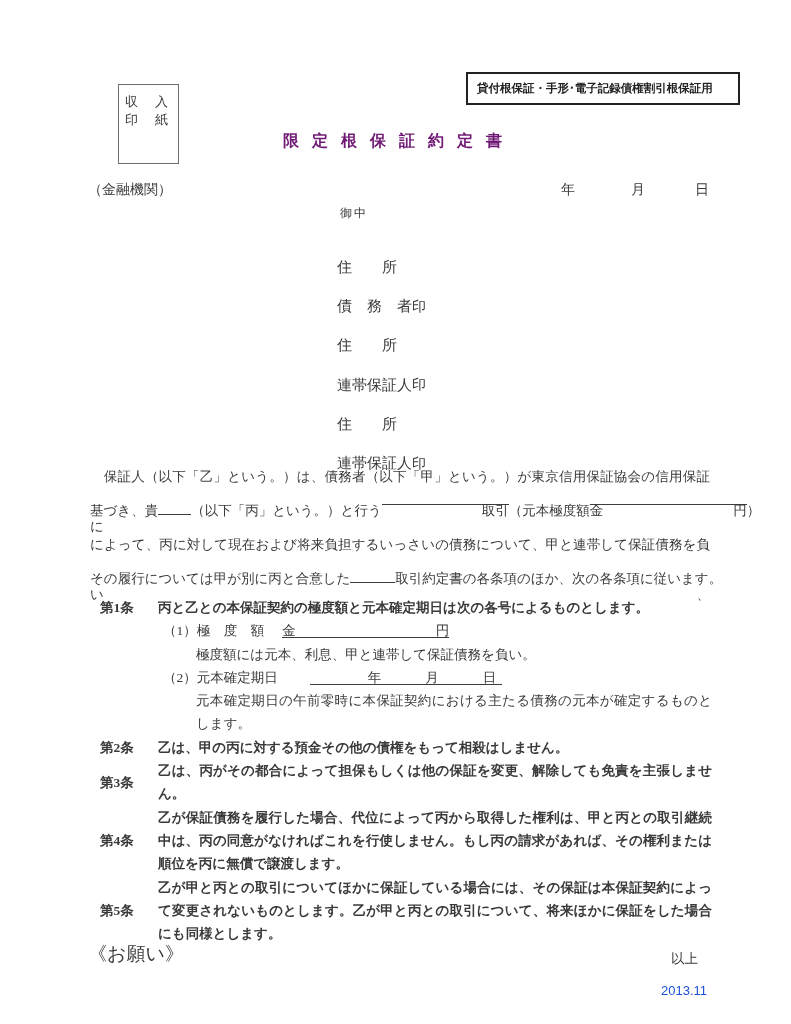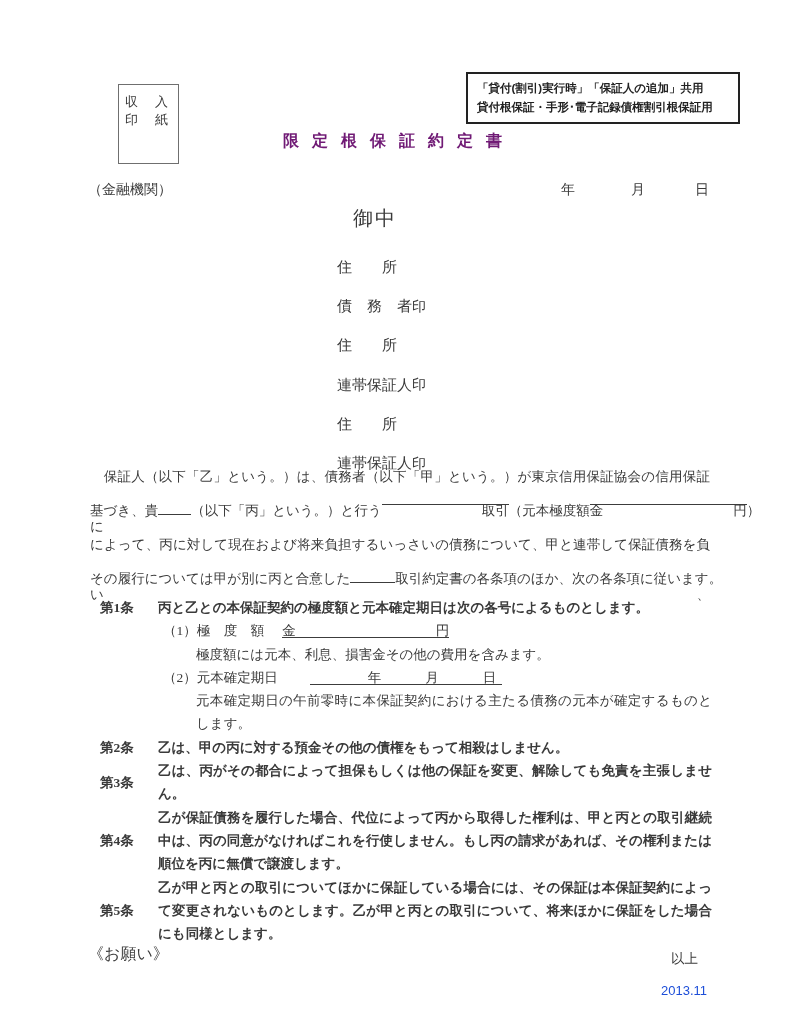--- a/index.html
+++ b/index.html
@@ -30,21 +30,21 @@
   }
   .doc-title{
     position:absolute;left:283px;top:131px;
     font-size:16px;font-weight:bold;letter-spacing:13px;color:#701a75;
     white-space:nowrap;
   }
   .fin-label{position:absolute;left:88px;top:181px;font-size:14px;}
   .date-y{position:absolute;left:561px;top:181px;font-size:14px;}
   .date-m{position:absolute;left:631px;top:181px;font-size:14px;}
   .date-d{position:absolute;left:695px;top:181px;font-size:14px;}
-  .onchu{position:absolute;left:353px;top:205px;font-size:20px;letter-spacing:2px;}
+  .onchu{position:absolute;left:340px;top:205px;font-size:12px;letter-spacing:2px;}
   
   .parties{
     position:absolute;left:337px;top:248px;width:363px;
     display:flex;flex-direction:column;
   }
   .party-row{
     height:39.2px;display:flex;justify-content:flex-start;align-items:center;
     font-size:15px;
   }
   .party-label{white-space:pre;}
@@ -59,41 +59,40 @@
   .gap{display:inline-block;height:1px;}
   
   .articles{position:absolute;left:100px;top:596px;width:612px;font-size:13.5px;line-height:23.3px;}
   .article{display:flex;align-items:center;font-weight:bold;}
   .art-num{width:44px;flex:0 0 44px;margin-right:14px;white-space:nowrap;}
   .art-body{flex:1;text-align:justify;}
   .subitem{margin-left:63px;white-space:nowrap;}
   .subnote{margin-left:96px;text-align:justify;}
   .closing{text-align:right;padding-right:14px;margin-top:2px;}
   
-  .request{position:absolute;left:88px;top:941px;width:627px;font-size:16px;line-height:26px;display:flex;}
+  .request{position:absolute;left:88px;top:941px;width:627px;font-size:19px;line-height:26px;display:flex;}
   .req-label{flex:0 0 64px;white-space:nowrap;}
   .req-body{flex:1;text-align:justify;}
   .version{
     position:absolute;right:84px;top:983px;
     font-family:"Liberation Sans","DejaVu Sans",sans-serif;
     font-size:13px;color:#1d4ed8;
   }
 </style>
 </head>
 <body>
 
 <div class="page">
 
   <div class="stamp-box">
     <span>収　入</span>
     <span>印　紙</span>
   </div>
 
   <div class="usage-box">
-    <div>「貸付(割引)実行時」「保証人の追加」共用</div>
     <div>貸付根保証・手形･電子記録債権割引根保証用</div>
   </div>
 
   <div class="doc-title">限定根保証約定書</div>
 
   <div class="fin-label">（金融機関）</div>
   <div class="date-y">年</div>
   <div class="date-m">月</div>
   <div class="date-d">日</div>
   <div class="onchu">御中</div>
@@ -138,21 +137,21 @@
 
   <div class="articles">
 
     <div class="article">
       <span class="art-num">第1条</span>
       <span class="art-body">丙と乙との本保証契約の極度額と元本確定期日は次の各号によるものとします。</span>
     </div>
     <div class="subitem">
       <span>（1）</span><span>極　度　額</span><span class="gap" style="width:18px"></span><span class="useg"><span>金</span><span class="gap" style="width:140px"></span><span>円</span></span>
     </div>
-    <div class="subnote">極度額には元本、利息、損害金その他の費用を含みます。</div>
+    <div class="subnote">極度額には元本、利息、甲と連帯して保証債務を負い。</div>
     <div class="subitem">
       <span>（2）</span><span>元本確定期日</span><span class="gap" style="width:32px"></span><span class="useg"><span class="gap" style="width:58px"></span><span>年</span><span class="gap" style="width:44px"></span><span>月</span><span class="gap" style="width:44px"></span><span>日</span><span class="gap" style="width:6px"></span></span>
     </div>
     <div class="subnote">元本確定期日の午前零時に本保証契約における主たる債務の元本が確定するものとします。</div>
 
     <div class="article">
       <span class="art-num">第2条</span>
       <span class="art-body">乙は、甲の丙に対する預金その他の債権をもって相殺はしません。</span>
     </div>
 

